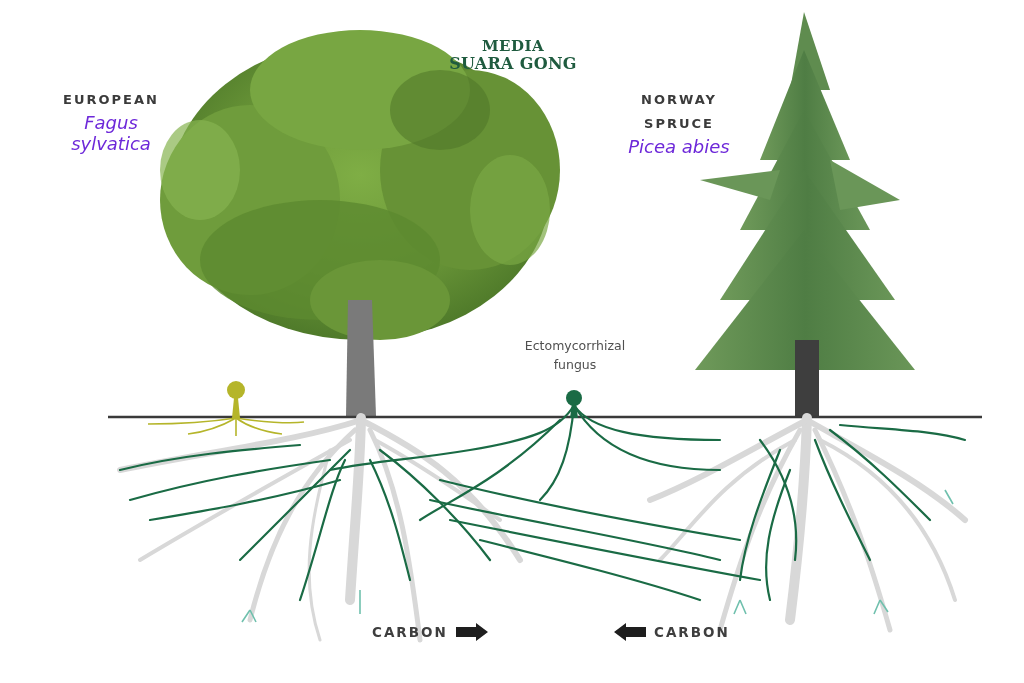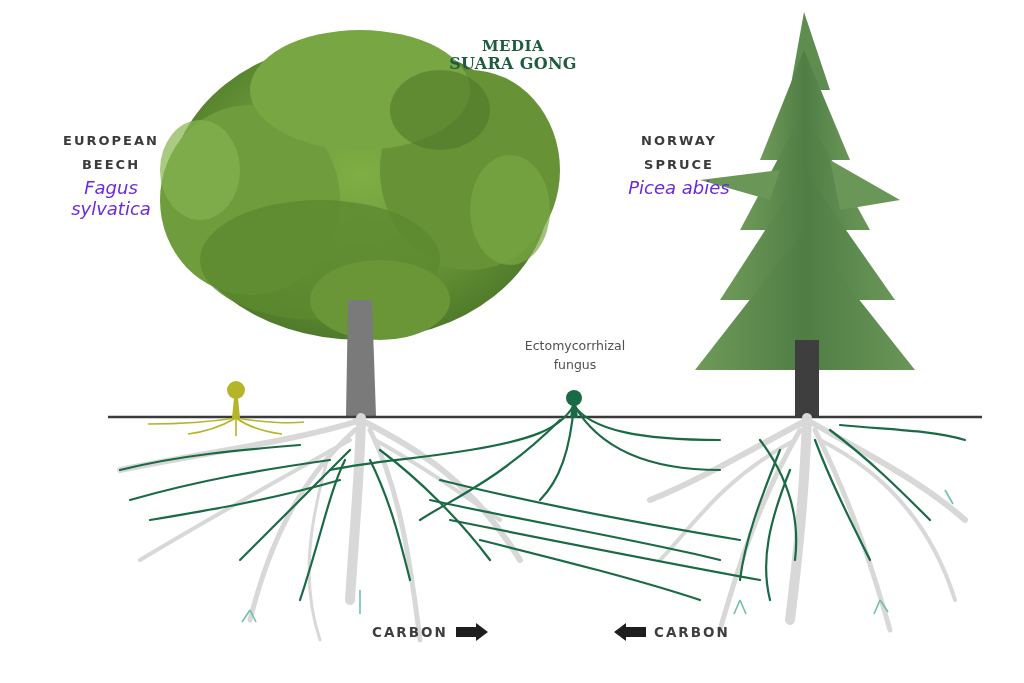--- a/index.html
+++ b/index.html
@@ -1,19 +1,19 @@
 <!DOCTYPE html>
 <html><head>
   <meta charset="utf-8">
   <style>
     html, body { margin: 0; padding: 0; background: #ffffff; }
     body { width: 1024px; height: 683px; overflow: hidden; position: relative;
            font-family: "DejaVu Sans", sans-serif; color: #3a3a3a; }
     .canvas { position: absolute; left: 0; top: 0; width: 1024px; height: 683px; }
-    .species { position: absolute; text-align: center; margin-top: 41px; }
+    .species { position: absolute; text-align: center; }
     .common { font-weight: bold; font-size: 13px; letter-spacing: 2px; color: #3b3b3b; line-height: 24px; }
     .latin { font-style: italic; font-size: 18px; color: #6d28d9; line-height: 21px; }
     .fungus-label { position: absolute; text-align: center; font-size: 12.5px; color: #505050; line-height: 19px; }
     .watermark { position: absolute; left: 446px; top: 38px; width: 134px; text-align: center;
                  font-family: "DejaVu Serif", serif; color: #1f5b3f; font-weight: bold; line-height: 17px; }
     .watermark .l1 { font-size: 15px; letter-spacing: 0.5px; }
     .watermark .l2 { font-size: 16px; letter-spacing: 0.3px; }
     .carbon { position: absolute; top: 623px; display: flex; align-items: center; gap: 8px;
               font-size: 13.5px; font-weight: bold; letter-spacing: 2px; color: #3e3e3e; text-align: center; }
     .arrow { display: inline-block; width: 32px; height: 18px; }
@@ -132,21 +132,20 @@
   </g>
 </svg>
 
 <div class="watermark">
   <div class="l1">MEDIA</div>
   <div class="l2">SUARA GONG</div>
 </div>
 
 <div class="species" style="left:52px; top:88px; width:118px;">
   <div class="common">EUROPEAN</div>
-  <div class="common">BEECH</div>
   <div class="latin">Fagus</div>
   <div class="latin">sylvatica</div>
 </div>
 
 <div class="species" style="left:624px; top:88px; width:110px;text-align:center;">
   <div class="common">NORWAY</div>
   <div class="common">SPRUCE</div>
   <div class="latin">Picea abies</div>
 </div>
 

